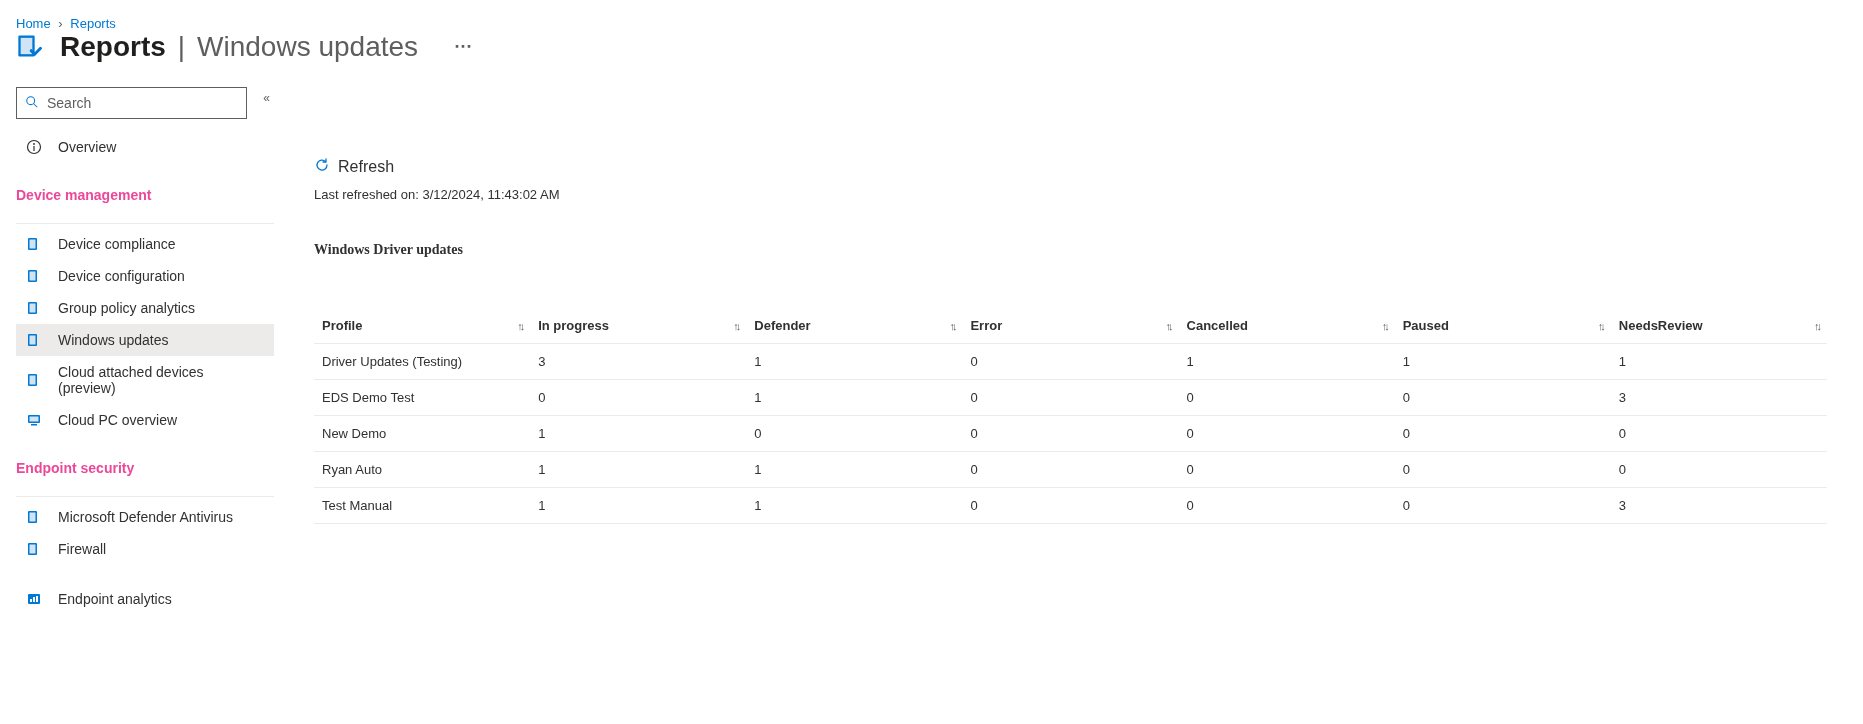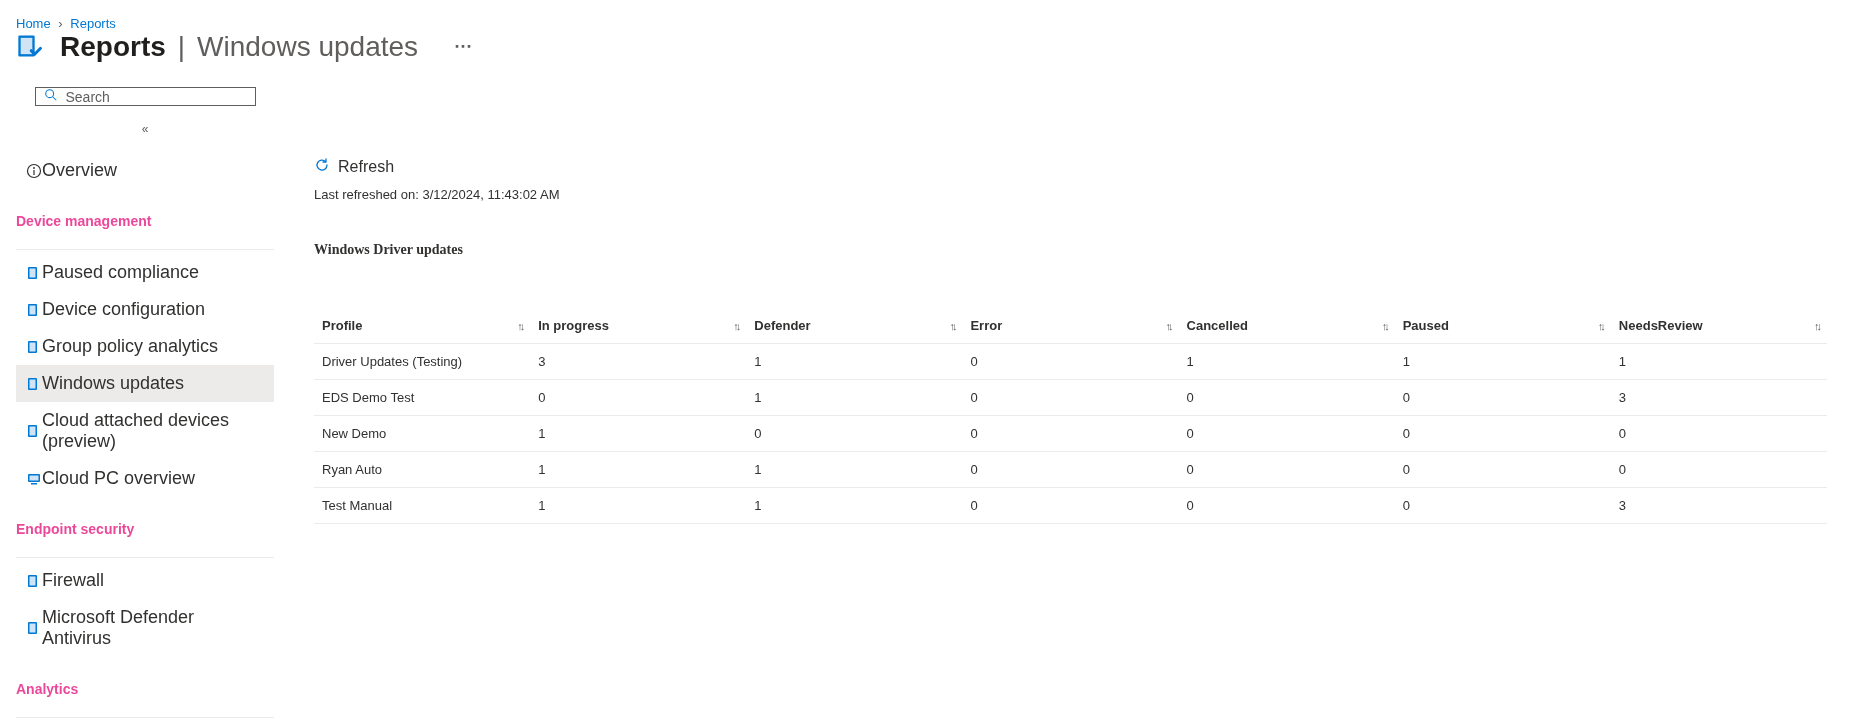--- a/index.html
+++ b/index.html
@@ -68,24 +68,22 @@
     .layout {
       display: flex;
       gap: 0;
     }
     .sidebar {
       width: 258px;
       flex-shrink: 0;
     }
     .search-row {
       display: flex;
-      align-items: center;
       gap: 12px;
       margin-bottom: 12px;
-      flex-direction: column;
     }
     .search-box {
       flex: 1;
       display: flex;
       align-items: center;
       border: 1px solid #605e5c;
       height: 32px;
       padding: 0 8px;
       gap: 8px;
       background: #fff;
@@ -102,24 +100,24 @@
     }
     .collapse-btn {
       color: #605e5c;
       font-size: 12px;
       cursor: pointer;
       padding: 4px;
     }
     .sidebar-item {
       display: flex;
       align-items: center;
-      gap: 0;
+      gap: 16px;
       padding: 8px 10px;
       cursor: pointer;
-      font-size: 18px;
+      font-size: 14px;
       color: #323130;
     }
     .sidebar-item.selected {
       background: #edebe9;
     }
     .sidebar-item .icon-slot {
       width: 16px;
       height: 16px;
       display: flex;
       align-items: center;
@@ -250,21 +248,21 @@
 
     <div class="sidebar-section">
       <div class="sidebar-section-header">Device management</div>
       <div class="sidebar-item">
         <span class="icon-slot">
             <svg viewBox="0 0 16 16" width="16" height="16">
               <rect x="2" y="2" width="9" height="12" rx="1" fill="#0078d4"></rect>
               <rect x="3.5" y="3.5" width="6" height="9" fill="#cfe4f7"></rect>
             </svg>
           </span>
-        <span>Paused compliance</span>
+        <span>Device compliance</span>
       </div>
       <div class="sidebar-item">
         <span class="icon-slot">
             <svg viewBox="0 0 16 16" width="16" height="16">
               <rect x="2" y="2" width="9" height="12" rx="1" fill="#0078d4"></rect>
               <rect x="3.5" y="3.5" width="6" height="9" fill="#cfe4f7"></rect>
             </svg>
           </span>
         <span>Device configuration</span>
       </div>
@@ -309,35 +307,34 @@
 
     <div class="sidebar-section">
       <div class="sidebar-section-header">Endpoint security</div>
       <div class="sidebar-item">
         <span class="icon-slot">
             <svg viewBox="0 0 16 16" width="16" height="16">
               <rect x="2" y="2" width="9" height="12" rx="1" fill="#0078d4"></rect>
               <rect x="3.5" y="3.5" width="6" height="9" fill="#cfe4f7"></rect>
             </svg>
           </span>
+        <span>Microsoft Defender Antivirus</span>
+      </div>
+      <div class="sidebar-item">
+        <span class="icon-slot">
+            <svg viewBox="0 0 16 16" width="16" height="16">
+              <rect x="2" y="2" width="9" height="12" rx="1" fill="#0078d4"></rect>
+              <rect x="3.5" y="3.5" width="6" height="9" fill="#cfe4f7"></rect>
+            </svg>
+          </span>
         <span>Firewall</span>
       </div>
-      <div class="sidebar-item">
-        <span class="icon-slot">
-            <svg viewBox="0 0 16 16" width="16" height="16">
-              <rect x="2" y="2" width="9" height="12" rx="1" fill="#0078d4"></rect>
-              <rect x="3.5" y="3.5" width="6" height="9" fill="#cfe4f7"></rect>
-            </svg>
-          </span>
-        <span>Microsoft Defender Antivirus</span>
-      </div>
     </div>
 
     <div class="sidebar-section">
-      <div class="sidebar-section-header">Analytics</div>
       <div class="sidebar-item">
         <span class="icon-slot">
             <svg viewBox="0 0 16 16" width="16" height="16">
               <rect x="2" y="3" width="12" height="10" rx="1" fill="#0078d4"></rect>
               <rect x="4" y="8" width="2" height="3" fill="#fff"></rect>
               <rect x="7" y="6" width="2" height="5" fill="#fff"></rect>
               <rect x="10" y="5" width="2" height="6" fill="#fff"></rect>
             </svg>
           </span>
         <span>Endpoint analytics</span>

